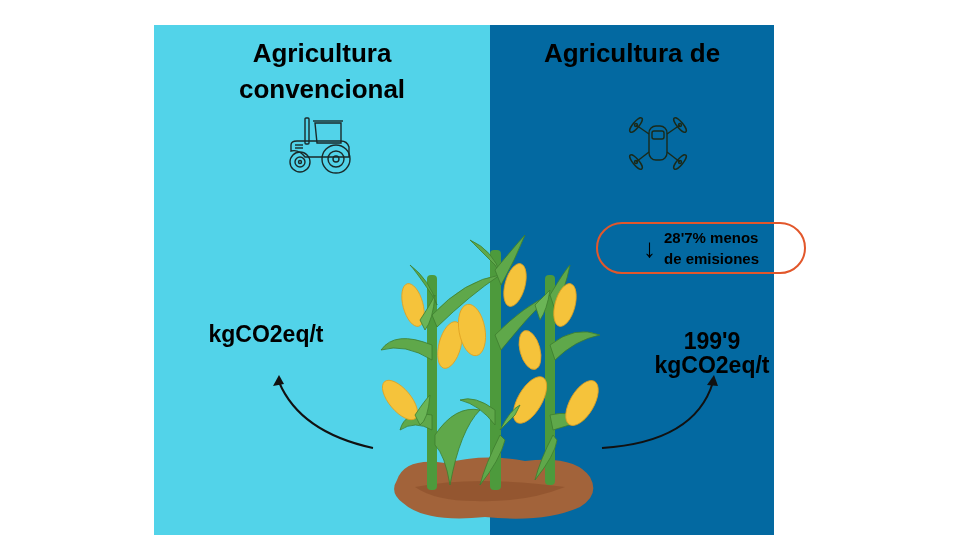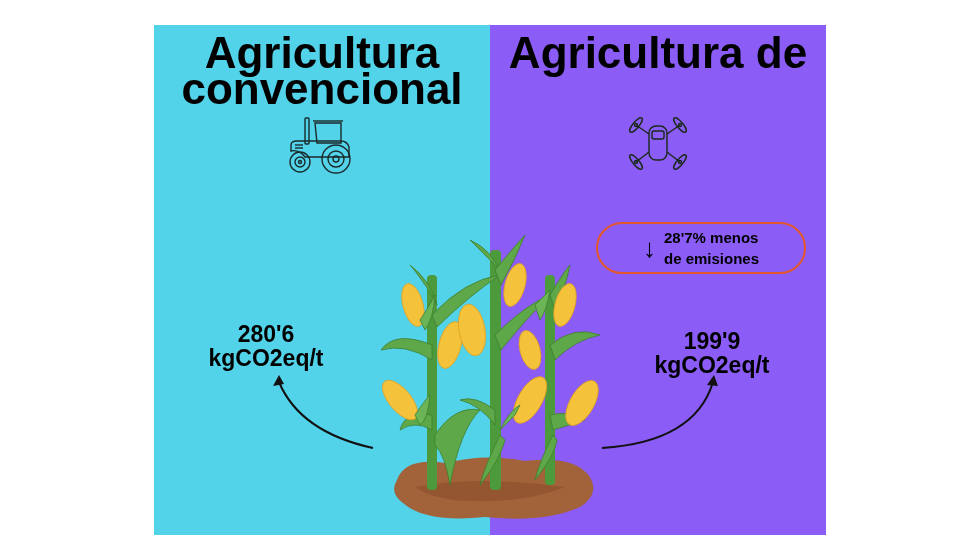--- a/index.html
+++ b/index.html
@@ -5,24 +5,24 @@
     html, body { margin: 0; padding: 0; }
     body {
       width: 980px; height: 560px; background: #ffffff;
       position: relative; overflow: hidden;
       font-family: "Liberation Sans", "DejaVu Sans", sans-serif;
     }
     .panel {
       position: absolute; top: 25px; height: 510px;
     }
     .panel.left { left: 154px; width: 336px; background: #52d3e9; }
-    .panel.right { left: 490px; width: 336px; background: #8b5cf6; }
+    .panel.right { left: 490px; width: 284px; background: #0369a1; }
     .title {
       position: absolute; top: 10px; left: 0; right: 0;
-      text-align: center; font-weight: bold; font-size: 44px;
+      text-align: center; font-weight: bold; font-size: 26px;
       line-height: 36px; color: #000; letter-spacing: 0px;
     }
     .icon-wrap { position: absolute; }
     .value {
       position: absolute; text-align: center; font-weight: bold;
       font-size: 23px; line-height: 24px; color: #000;
     }
     .badge {
       position: absolute; left: 596px; top: 222px; width: 210px; height: 52px;
       border: 2px solid #e2572b; border-radius: 26px; box-sizing: border-box;
@@ -86,21 +86,20 @@
 
 <div class="badge">
   <span class="arrow">↓</span>
   <div class="txt">
     <div>28'7% menos</div>
     <div>de emisiones</div>
   </div>
 </div>
 
 <div class="value" style="left:196px; top:322px; width:140px;">
-  <div>280'6</div>
   <div>kgCO2eq/t</div>
 </div>
 <div class="value" style="left:642px; top:329px; width:140px;">
   <div>199'9</div>
   <div>kgCO2eq/t</div>
 </div>
 
 <svg style="position:absolute; left:260px; top:370px;" width="130" height="85" viewBox="0 0 130 85">
   <path d="M113 78 Q40 62 19 12" fill="none" stroke="#111" stroke-width="2"></path>
   <polygon points="19,5 13,16 24,14" fill="#111"></polygon>

